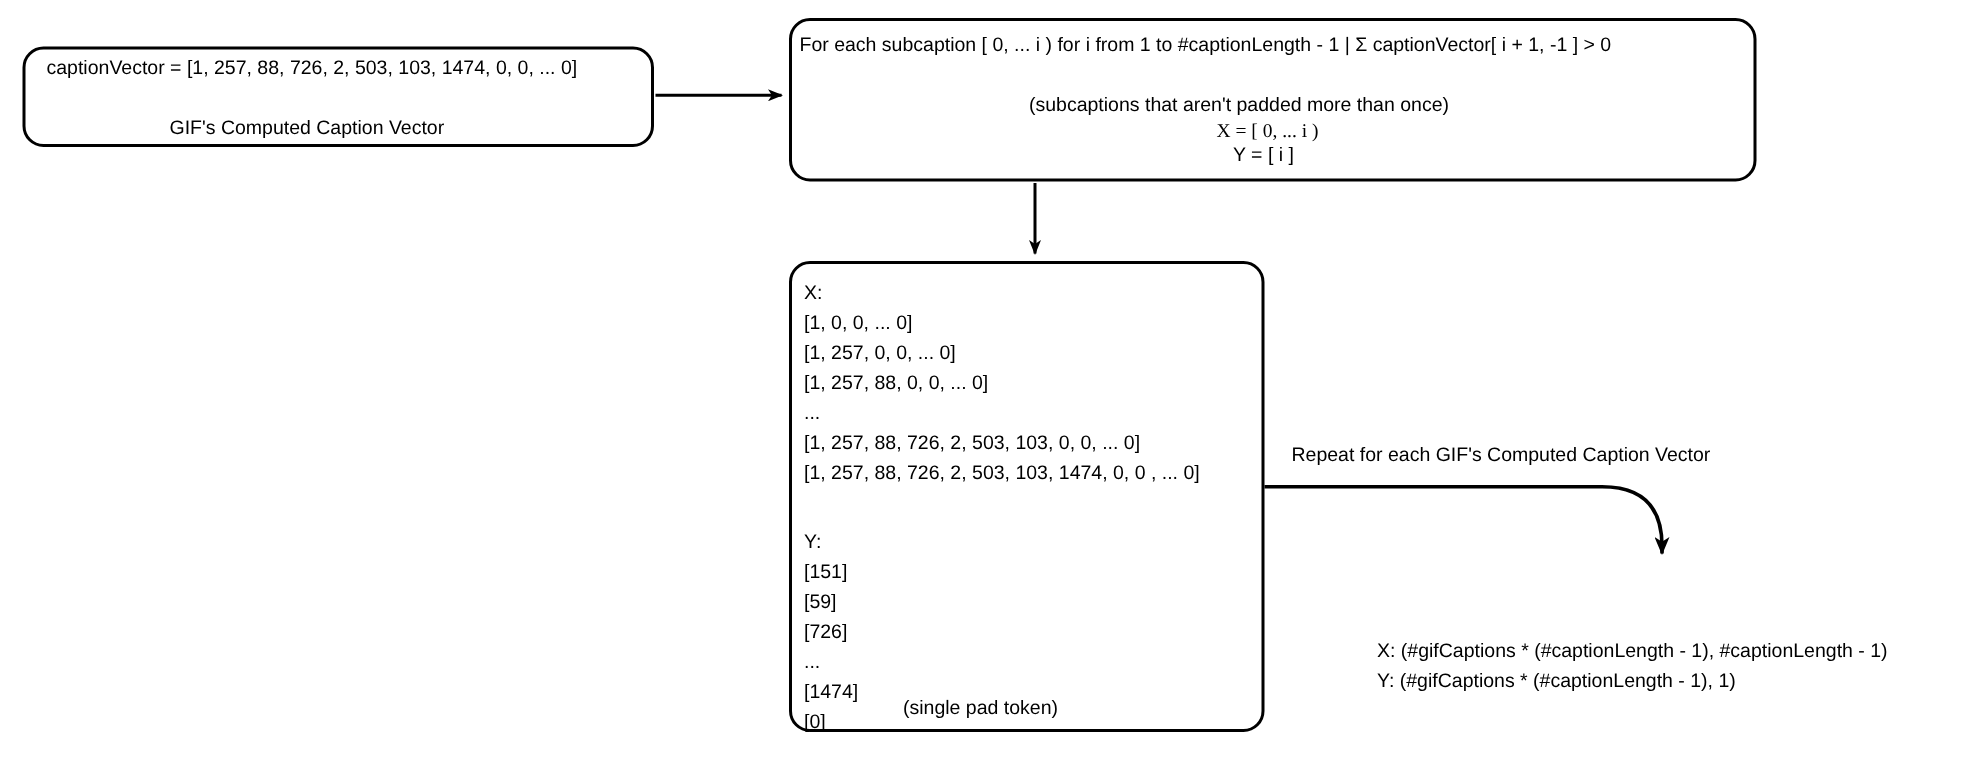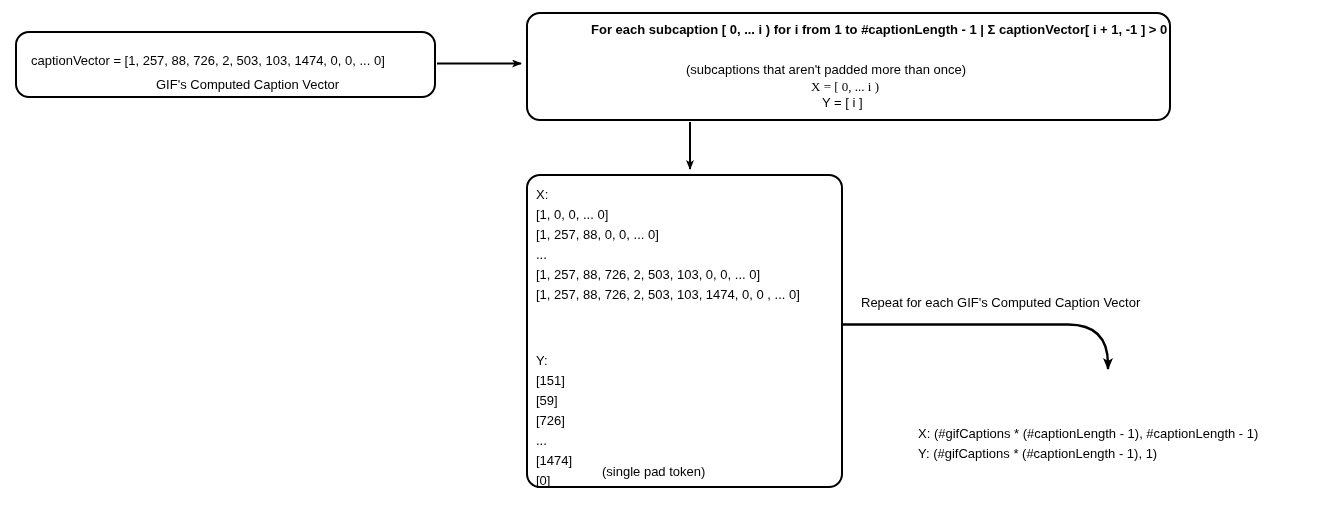--- a/index.html
+++ b/index.html
@@ -54,31 +54,28 @@
     font-size: 13px;
     line-height: 16px;
     white-space: pre;
     color: #000000;
   }
   .line20 { line-height: 20px; }
 
   #caption-vector-expr {
     left: 31px;
     top: 37px;
-    margin-top: 16px;
   }
   #caption-vector-caption {
     left: 113px;
     top: 77px;
-    margin-left: 43px;
   }
   #rule-line-1 {
-    left: 591px;
+    left: 533px;
     top: 22px;
-    font-weight: bold;
   }
   #rule-line-2 {
     left: 686px;
     top: 42px;
     margin-top: 20px;
   }
   #rule-x-line {
     left: 811px;
     top: 79px;
     font-family: Liberation Serif, serif;
@@ -125,21 +122,21 @@
   <div class="txt" id="caption-vector-expr">captionVector = [1, 257, 88, 726, 2, 503, 103, 1474, 0, 0, ... 0]</div>
   <div class="txt" id="caption-vector-caption">GIF's Computed Caption Vector</div>
 
   <div class="box" id="box-subcaption-rule"></div>
   <div class="txt" id="rule-line-1">For each subcaption [ 0, ... i ) for i from 1 to #captionLength - 1 | Σ captionVector[ i + 1, -1 ] &gt; 0</div>
   <div class="txt" id="rule-line-2">(subcaptions that aren't padded more than once)</div>
   <div class="txt" id="rule-x-line">X = [ 0, ... i )</div>
   <div class="txt" id="rule-y-line">Y = [ i ]</div>
 
   <div class="box" id="box-xy-samples"></div>
-  <div class="txt line20" id="x-block"><div>X:</div><div>[1, 0, 0, ... 0]</div><div>[1, 257, 88, 0, 0, ... 0]</div><div>...</div><div>[1, 257, 88, 726, 2, 503, 103, 0, 0, ... 0]</div><div>[1, 257, 88, 726, 2, 503, 103, 1474, 0, 0 , ... 0]</div></div>
+  <div class="txt line20" id="x-block"><div>X:</div><div>[1, 0, 0, ... 0]</div><div>[1, 257, 0, 0, ... 0]</div><div>[1, 257, 88, 0, 0, ... 0]</div><div>...</div><div>[1, 257, 88, 726, 2, 503, 103, 0, 0, ... 0]</div><div>[1, 257, 88, 726, 2, 503, 103, 1474, 0, 0 , ... 0]</div></div>
   <div class="txt line20" id="y-block"><div>Y:</div><div>[151]</div><div>[59]</div><div>[726]</div><div>...</div><div>[1474]</div><div>[0]</div></div>
   <div class="txt" id="pad-note">(single pad token)</div>
 
   <div class="txt" id="repeat-label">Repeat for each GIF's Computed Caption Vector</div>
   <div class="txt line20" id="shape-block"><div>X: (#gifCaptions * (#captionLength - 1), #captionLength - 1)</div><div>Y: (#gifCaptions * (#captionLength - 1), 1)</div></div>
 
   <svg class="arrows" viewBox="0 0 1317 506" xmlns="http://www.w3.org/2000/svg">
     <defs>
       <marker id="ah" markerWidth="10" markerHeight="8" refX="9" refY="4" orient="auto" markerUnits="userSpaceOnUse">
         <path d="M0,0 L10,4 L0,8 L2.6,4 Z" fill="#000000"></path>

